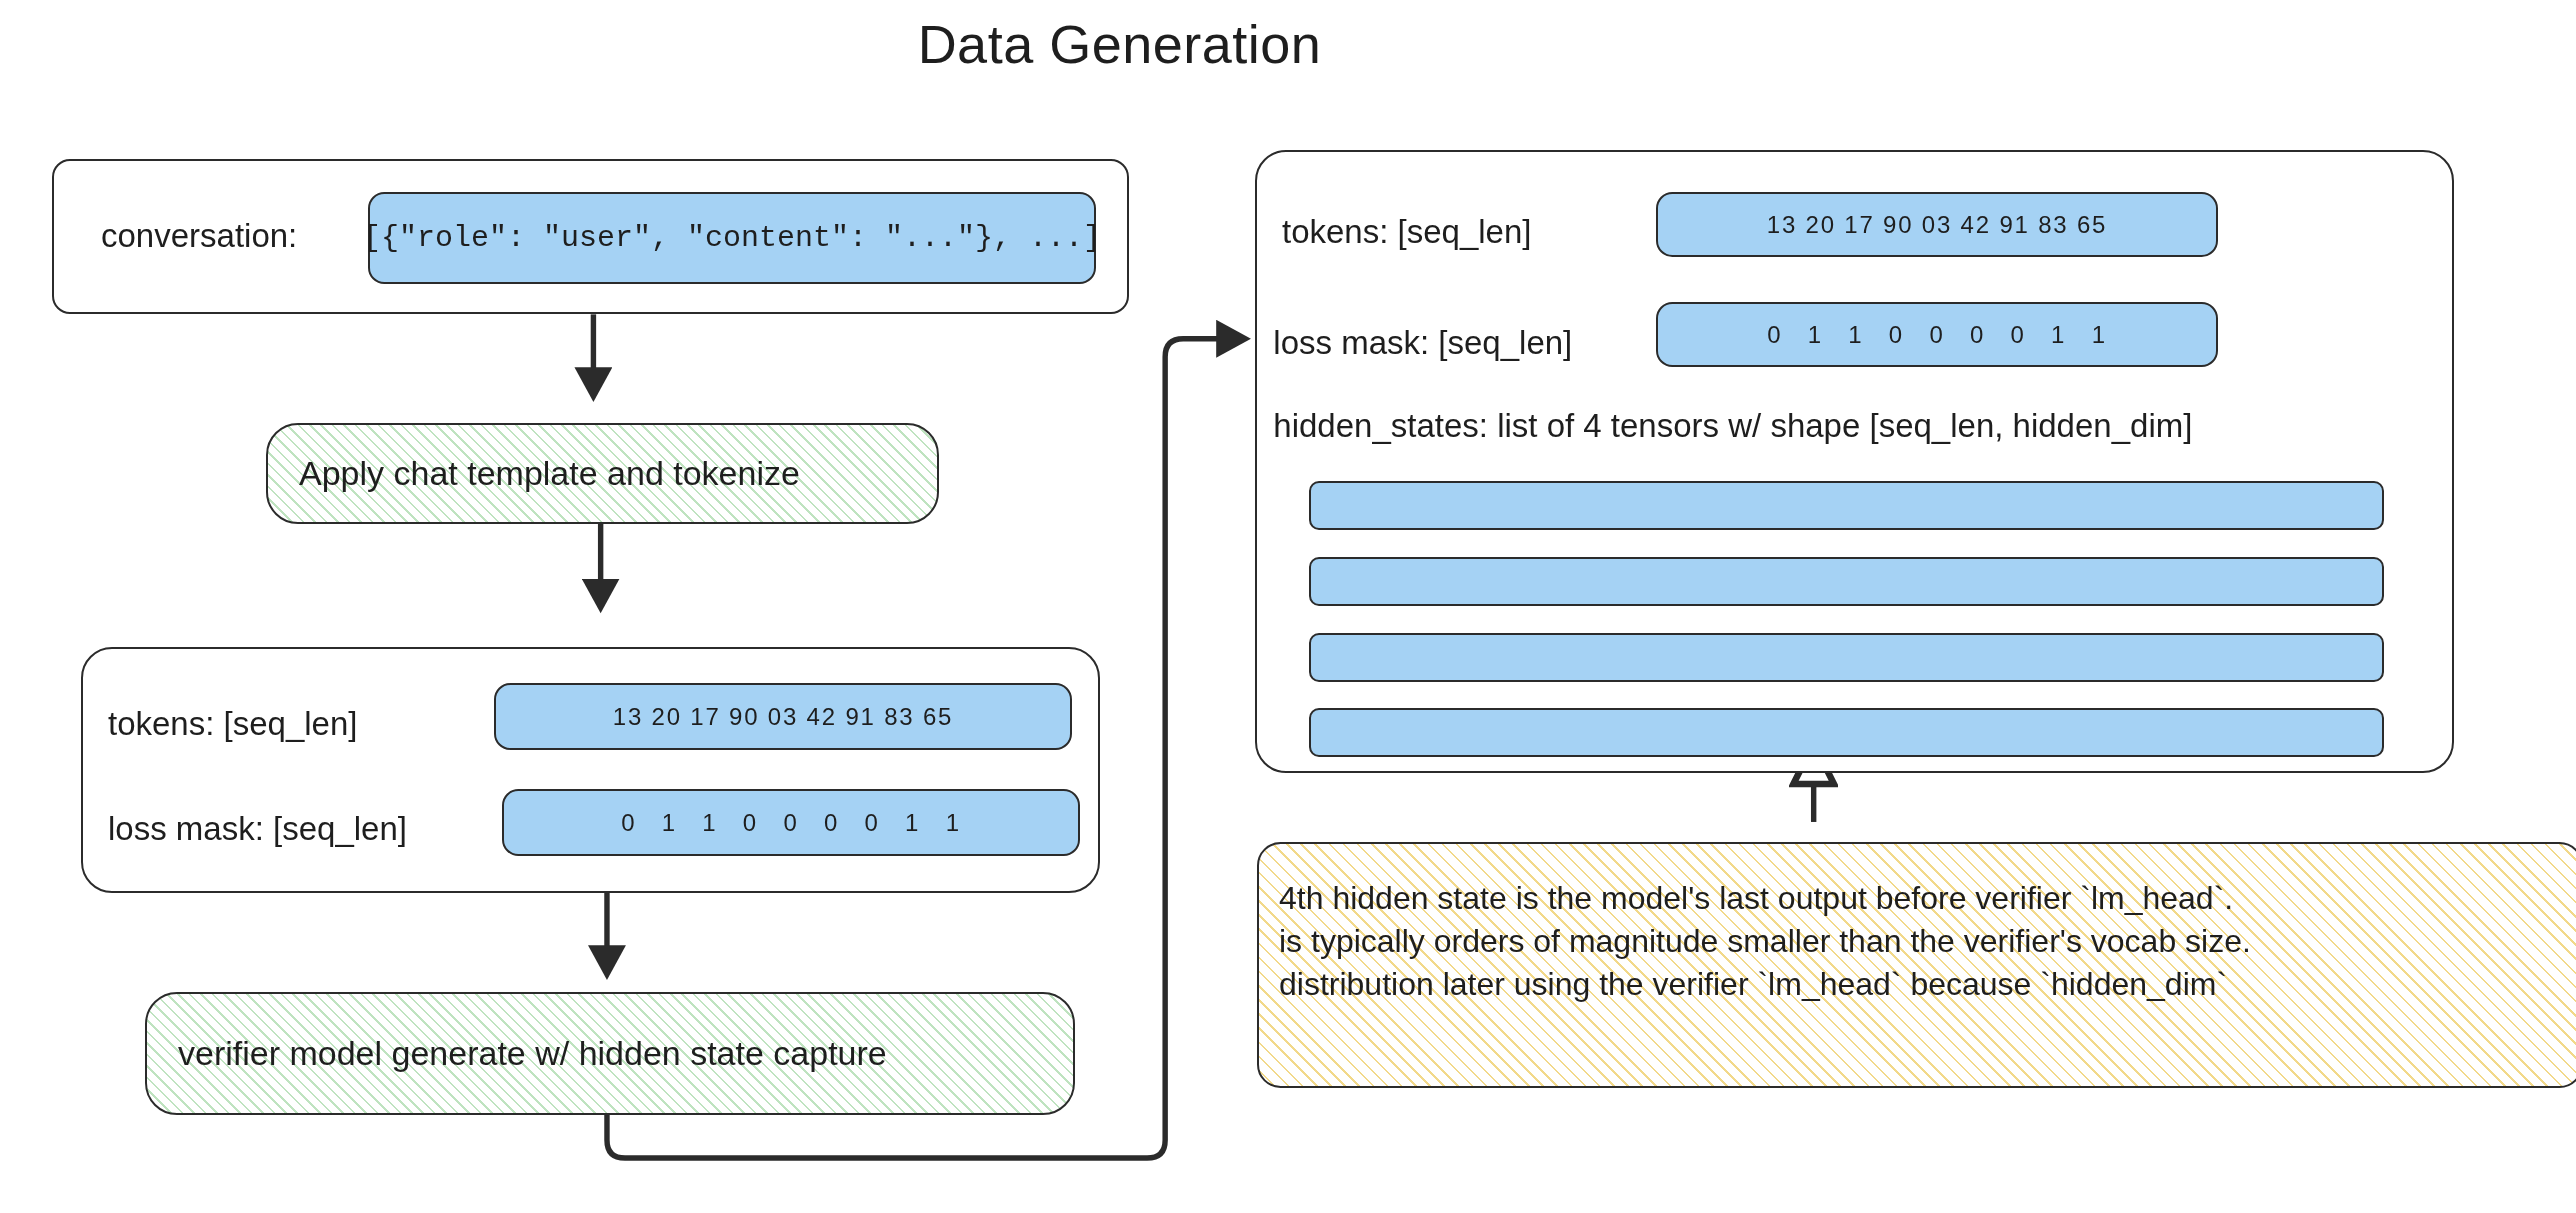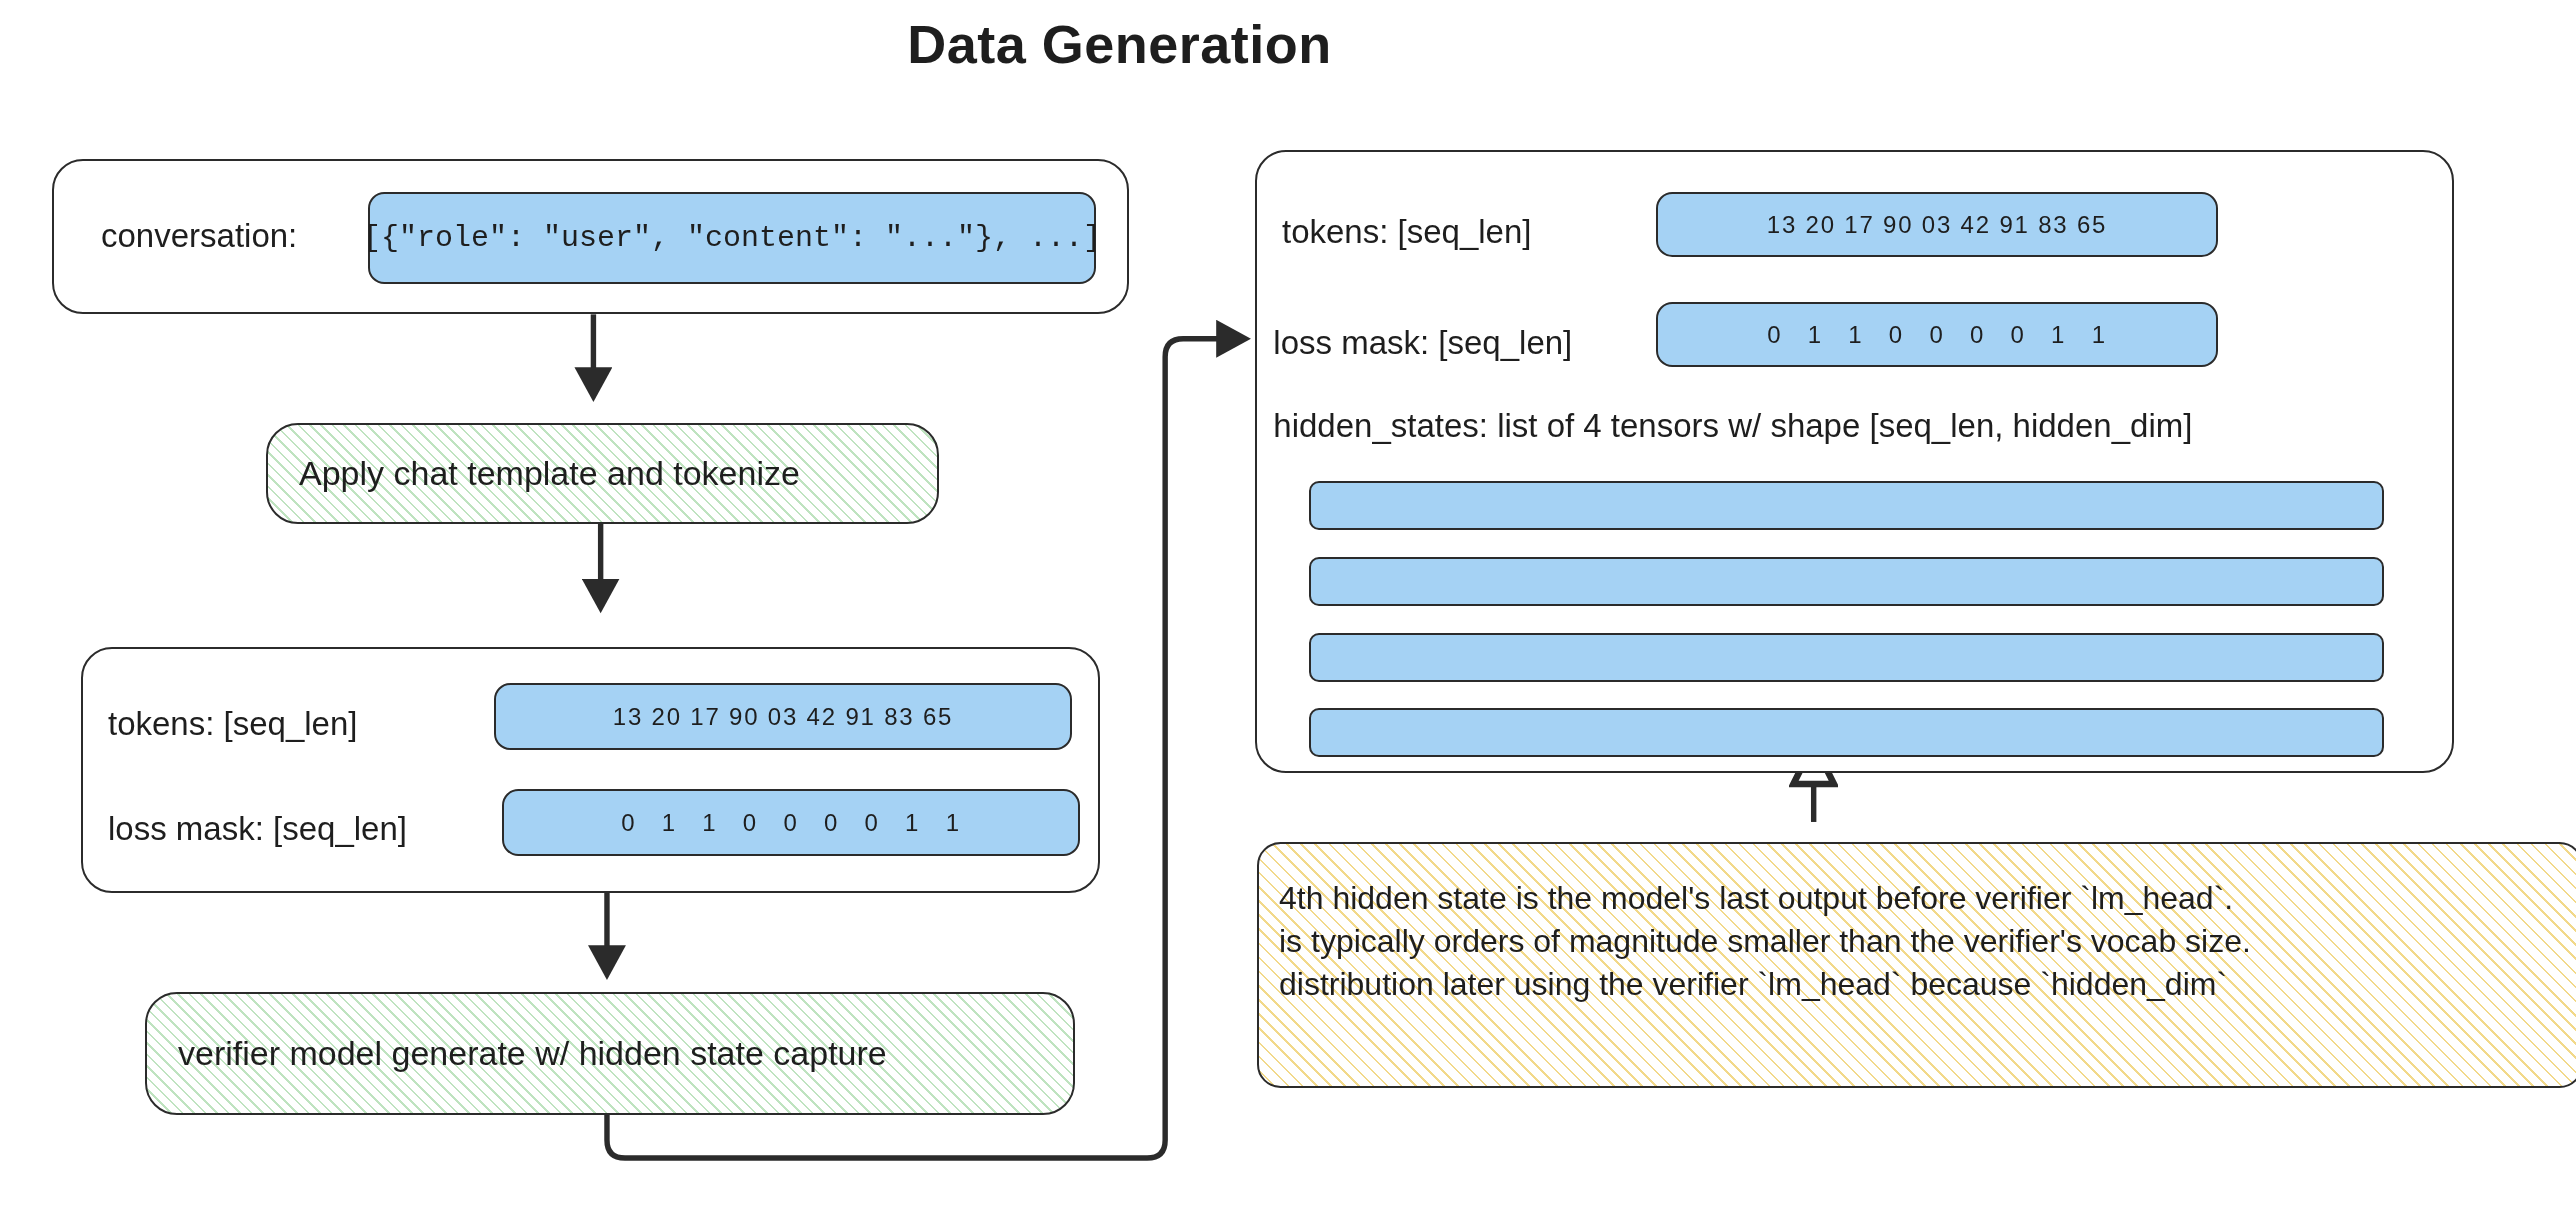--- a/index.html
+++ b/index.html
@@ -32,21 +32,21 @@
   }
 
   
   #page-title {
     position: absolute;
     left: 0;
     top: 12.6px;
     width: 2239px;
     text-align: center;
     font-size: 54px;
-    font-weight: 700;
+    font-weight: 400;
     letter-spacing: 0.5px;
     color: #1e1e1e;
     font-family: "Liberation Sans", sans-serif;
   }
 
   
   .panel {
     position: absolute;
     border: 2.7px solid #2b2b2b;
     border-radius: 31px;
@@ -190,21 +190,21 @@
 
     <g>
       <path d="M 1448 497 L 1422 497 L 1422 827 L 1448 827" fill="none" stroke="#2b2b2b" stroke-width="9" stroke-linecap="round" stroke-linejoin="round"></path>
     </g>
 
     <g>
       <path d="M 2662 497 L 2688 497 L 2688 827 L 2662 827" fill="none" stroke="#2b2b2b" stroke-width="9" stroke-linecap="round" stroke-linejoin="round"></path>
     </g>
   </svg>
 
-  <div class="panel" style="left:52px; top:159px; width:1077px; height:155px;">
+  <div class="panel" style="left:52px; top:159px; width:1077px; height:155px;border-radius:18px;">
     <div class="field-label" style="left:47px; top:56px;">conversation:</div>
     <div class="pill" style="left:314px; top:31px; width:728px; height:92px;">
       <span class="pill-mono">[{"role": "user", "content": "..."}, ...]</span>
     </div>
   </div>
 
   <div class="proc-box" style="left:266px; top:423px; width:673px; height:101px;">
     <span class="proc-label">Apply chat template and tokenize</span>
   </div>
 

